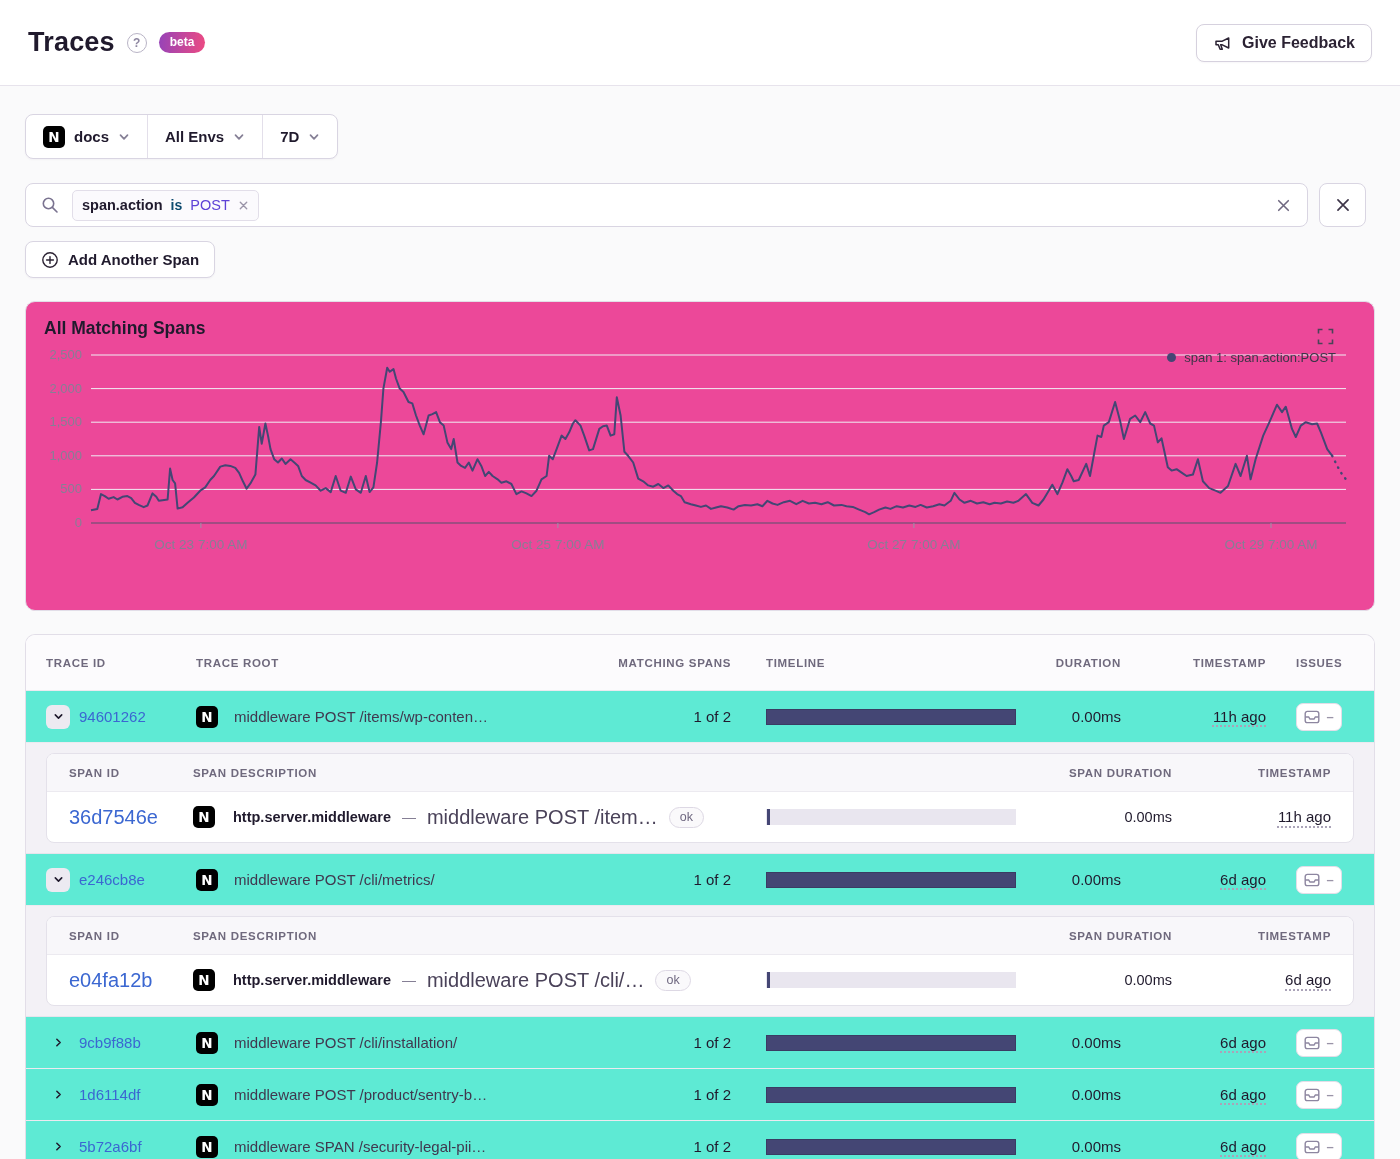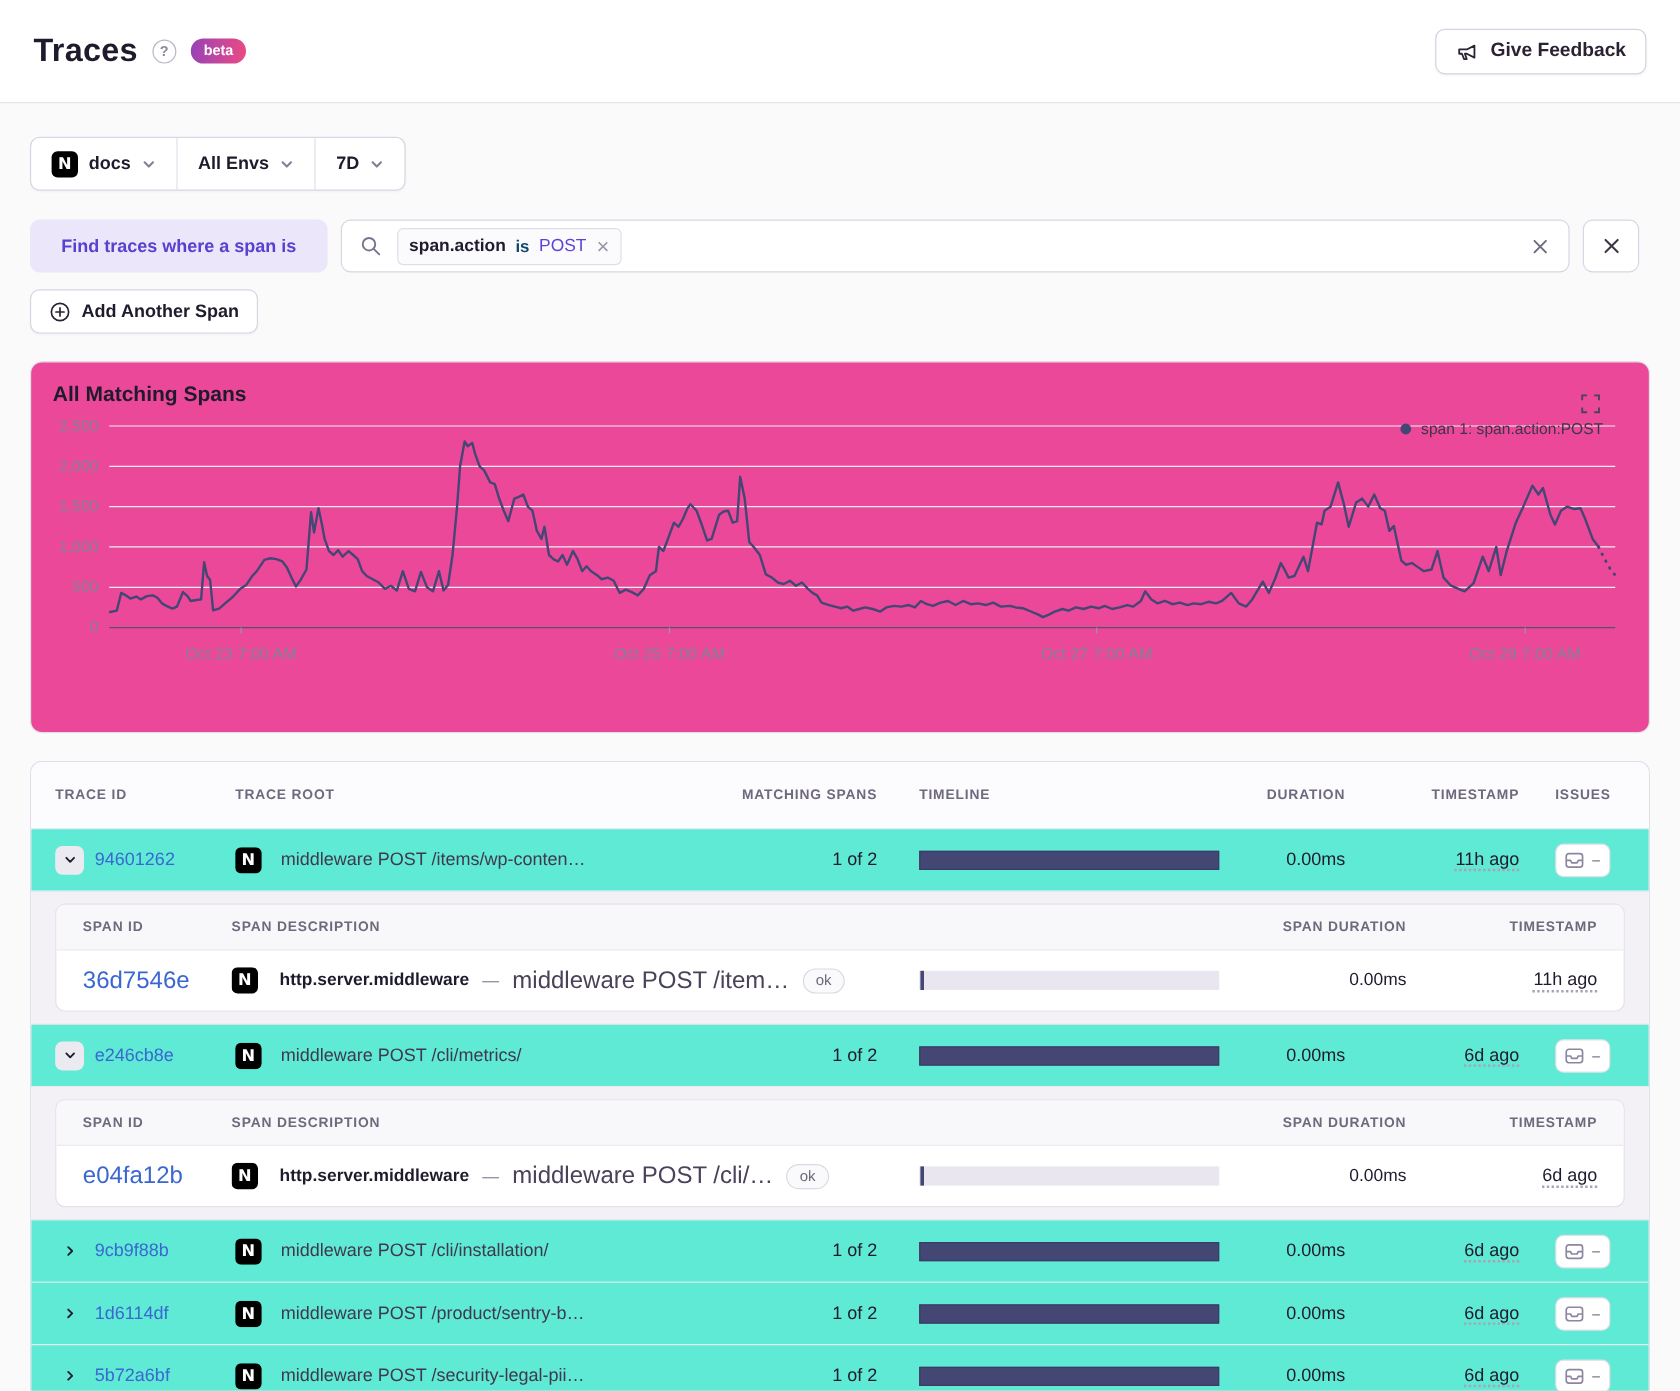--- a/index.html
+++ b/index.html
@@ -158,21 +158,20 @@
     <span class="filter-item">
       <span>7D</span>
       <svg width="12" height="12" viewBox="0 0 12 12" fill="none">
           <path d="M2.5 4.2L6 7.8l3.5-3.6" stroke="#857f95" stroke-width="1.7" stroke-linecap="round" stroke-linejoin="round"></path>
         </svg>
     </span>
   </div>
 
   
   <div class="query-row">
-    <span class="find-pill">Find traces where a span is</span>
     <div class="search-box">
       <span style="display:inline-flex">
         <svg width="18" height="18" viewBox="0 0 18 18" fill="none" stroke="#7a7390" stroke-width="1.6">
             <circle cx="7.5" cy="7.5" r="5.2"></circle>
             <path d="M11.6 11.6L16 16" stroke-linecap="round"></path>
           </svg>
       </span>
       <span class="qtoken">
         <span class="k">span.action</span>
         <span class="op">is</span>
@@ -420,21 +419,21 @@
     <div class="c-id">
       <span class="chev-plain">
               <svg width="11" height="11" viewBox="0 0 12 12" fill="none">
                 <path d="M4.2 2.5L7.8 6l-3.6 3.5" stroke="#201a2d" stroke-width="1.7" stroke-linecap="round" stroke-linejoin="round"></path>
               </svg>
             </span>
       <a class="link">5b72a6bf</a>
     </div>
     <div class="c-root">
             <span class="nlogo">N</span>
-            <span class="root-text">middleware POST /security-legal-pii…</span>
+            <span class="root-text">middleware SPAN /security-legal-pii…</span>
           </div>
     <div class="c-match">1 of 2</div>
     <div class="c-tl">
             <div class="bar"></div>
           </div>
     <div class="c-dur">0.00ms</div>
     <div class="c-ts"><span class="ts">6d ago</span></div>
     <div class="c-iss"><span class="issues-btn">
               <svg width="16" height="14" viewBox="0 0 16 14" fill="none">
                 <rect x="1.2" y="1.4" width="13.6" height="11.2" rx="2.2" stroke="#8d86a0" stroke-width="1.4"></rect>

